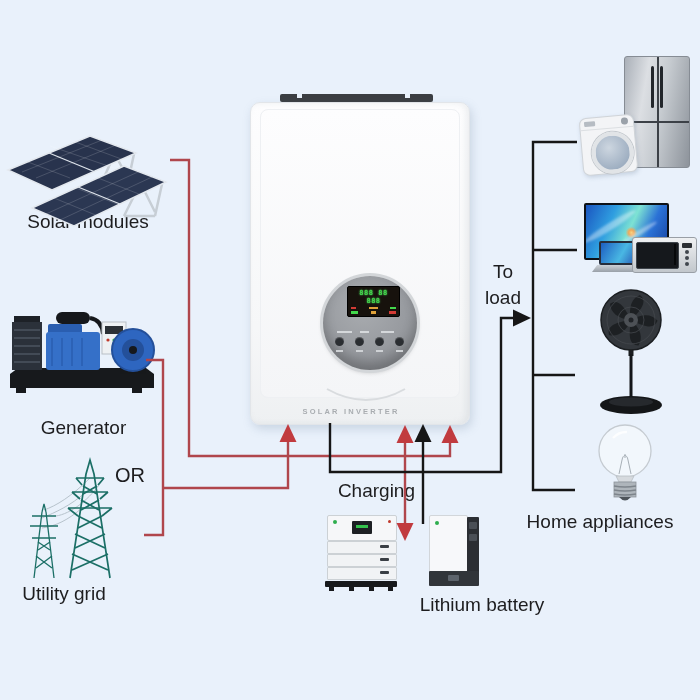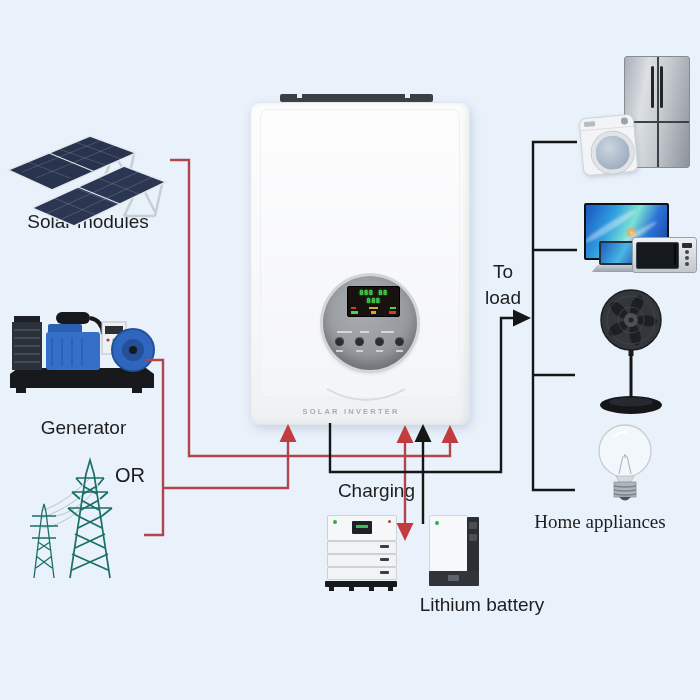--- a/index.html
+++ b/index.html
@@ -177,20 +177,21 @@
       <path d="M56,30 H84 M56,30 L62,37 M84,30 L78,37"></path>
       <path d="M52,44 H88 M52,44 L60,51 M88,44 L80,51"></path>
       <path d="M48,60 H92 M48,60 L58,68 M92,60 L82,68"></path>
     </g>
     <g stroke="#1b6f66" stroke-width="1.3" fill="none">
       <path d="M14,130 L22,64 M34,130 L26,64 M22,64 L24,56 L26,64"></path>
       <path d="M12,68 H36 M10,78 H38 M12,90 H36"></path>
       <path d="M16,120 L32,108 M32,120 L16,108 M18,102 L30,94 M30,102 L18,94"></path>
     </g>
   </svg>
+  <div class="lbl" style="left:0px;top:583px;width:128px;">Utility grid</div>
 
   <div class="abs bracket">
     <div class="notch" style="left:17px;"></div>
     <div class="notch" style="left:125px;"></div>
   </div>
 
   <div class="abs inverter">
     <div class="inv-inner"></div>
     <div class="ctrl-circle">
       <div class="lcd">
@@ -345,21 +346,21 @@
         <i></i>
       </div>
   </div>
   <div class="lbl" style="left:404px;top:594px;width:156px;">Lithium battery</div>
 
   <div class="lbl" style="left:474px;top:259px;width:58px;line-height:26px;">
     <span>To</span><br>
     <span>load</span>
   </div>
   <div class="lbl" style="left:300px;top:480px;width:115px;text-align:right;">Charging</div>
-  <div class="lbl" style="left:520px;top:511px;width:160px;font-family:Liberation Serif, serif;">Home appliances</div>
+  <div class="lbl" style="left:520px;top:511px;width:160px;">Home appliances</div>
 
   <svg class="wires" width="700" height="700" viewBox="0 0 700 700">
 
     <g stroke="#b0464c" stroke-width="2.4" fill="none">
       <path d="M146,360 H163 V535 H144"></path>
       <path d="M163,488 H288 V440"></path>
       <path d="M170,160 H189 V456 H450 V440"></path>
       <path d="M405,441 V527"></path>
     </g>
     <g fill="#c13b3f">

